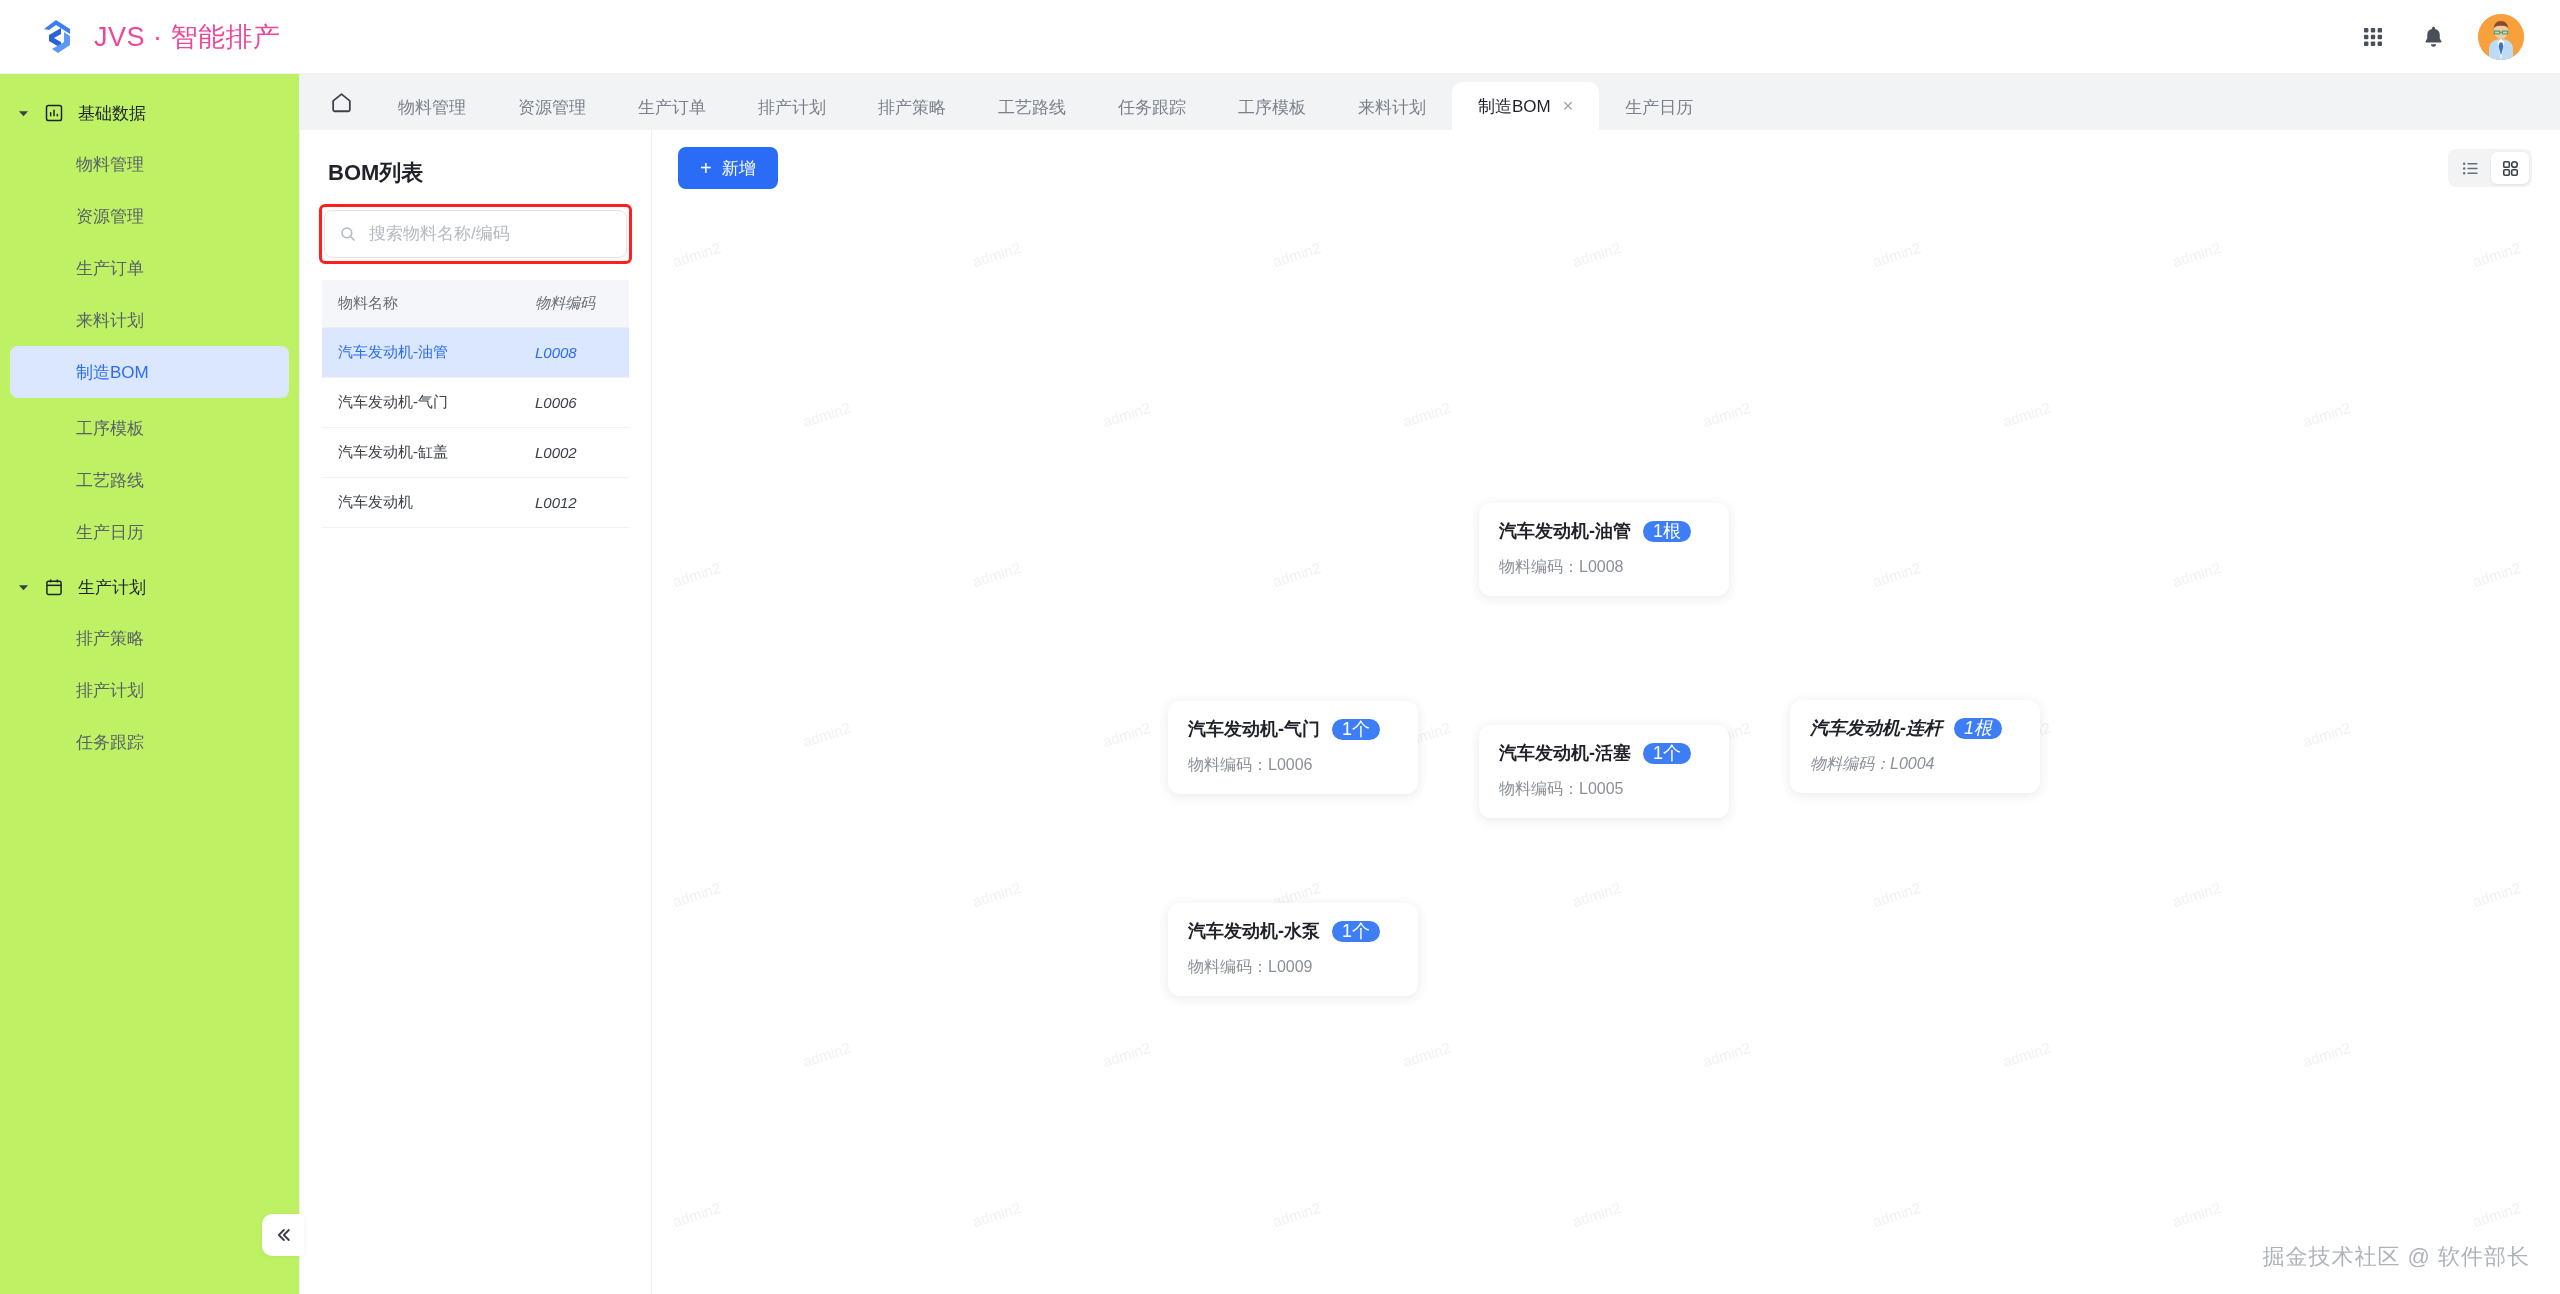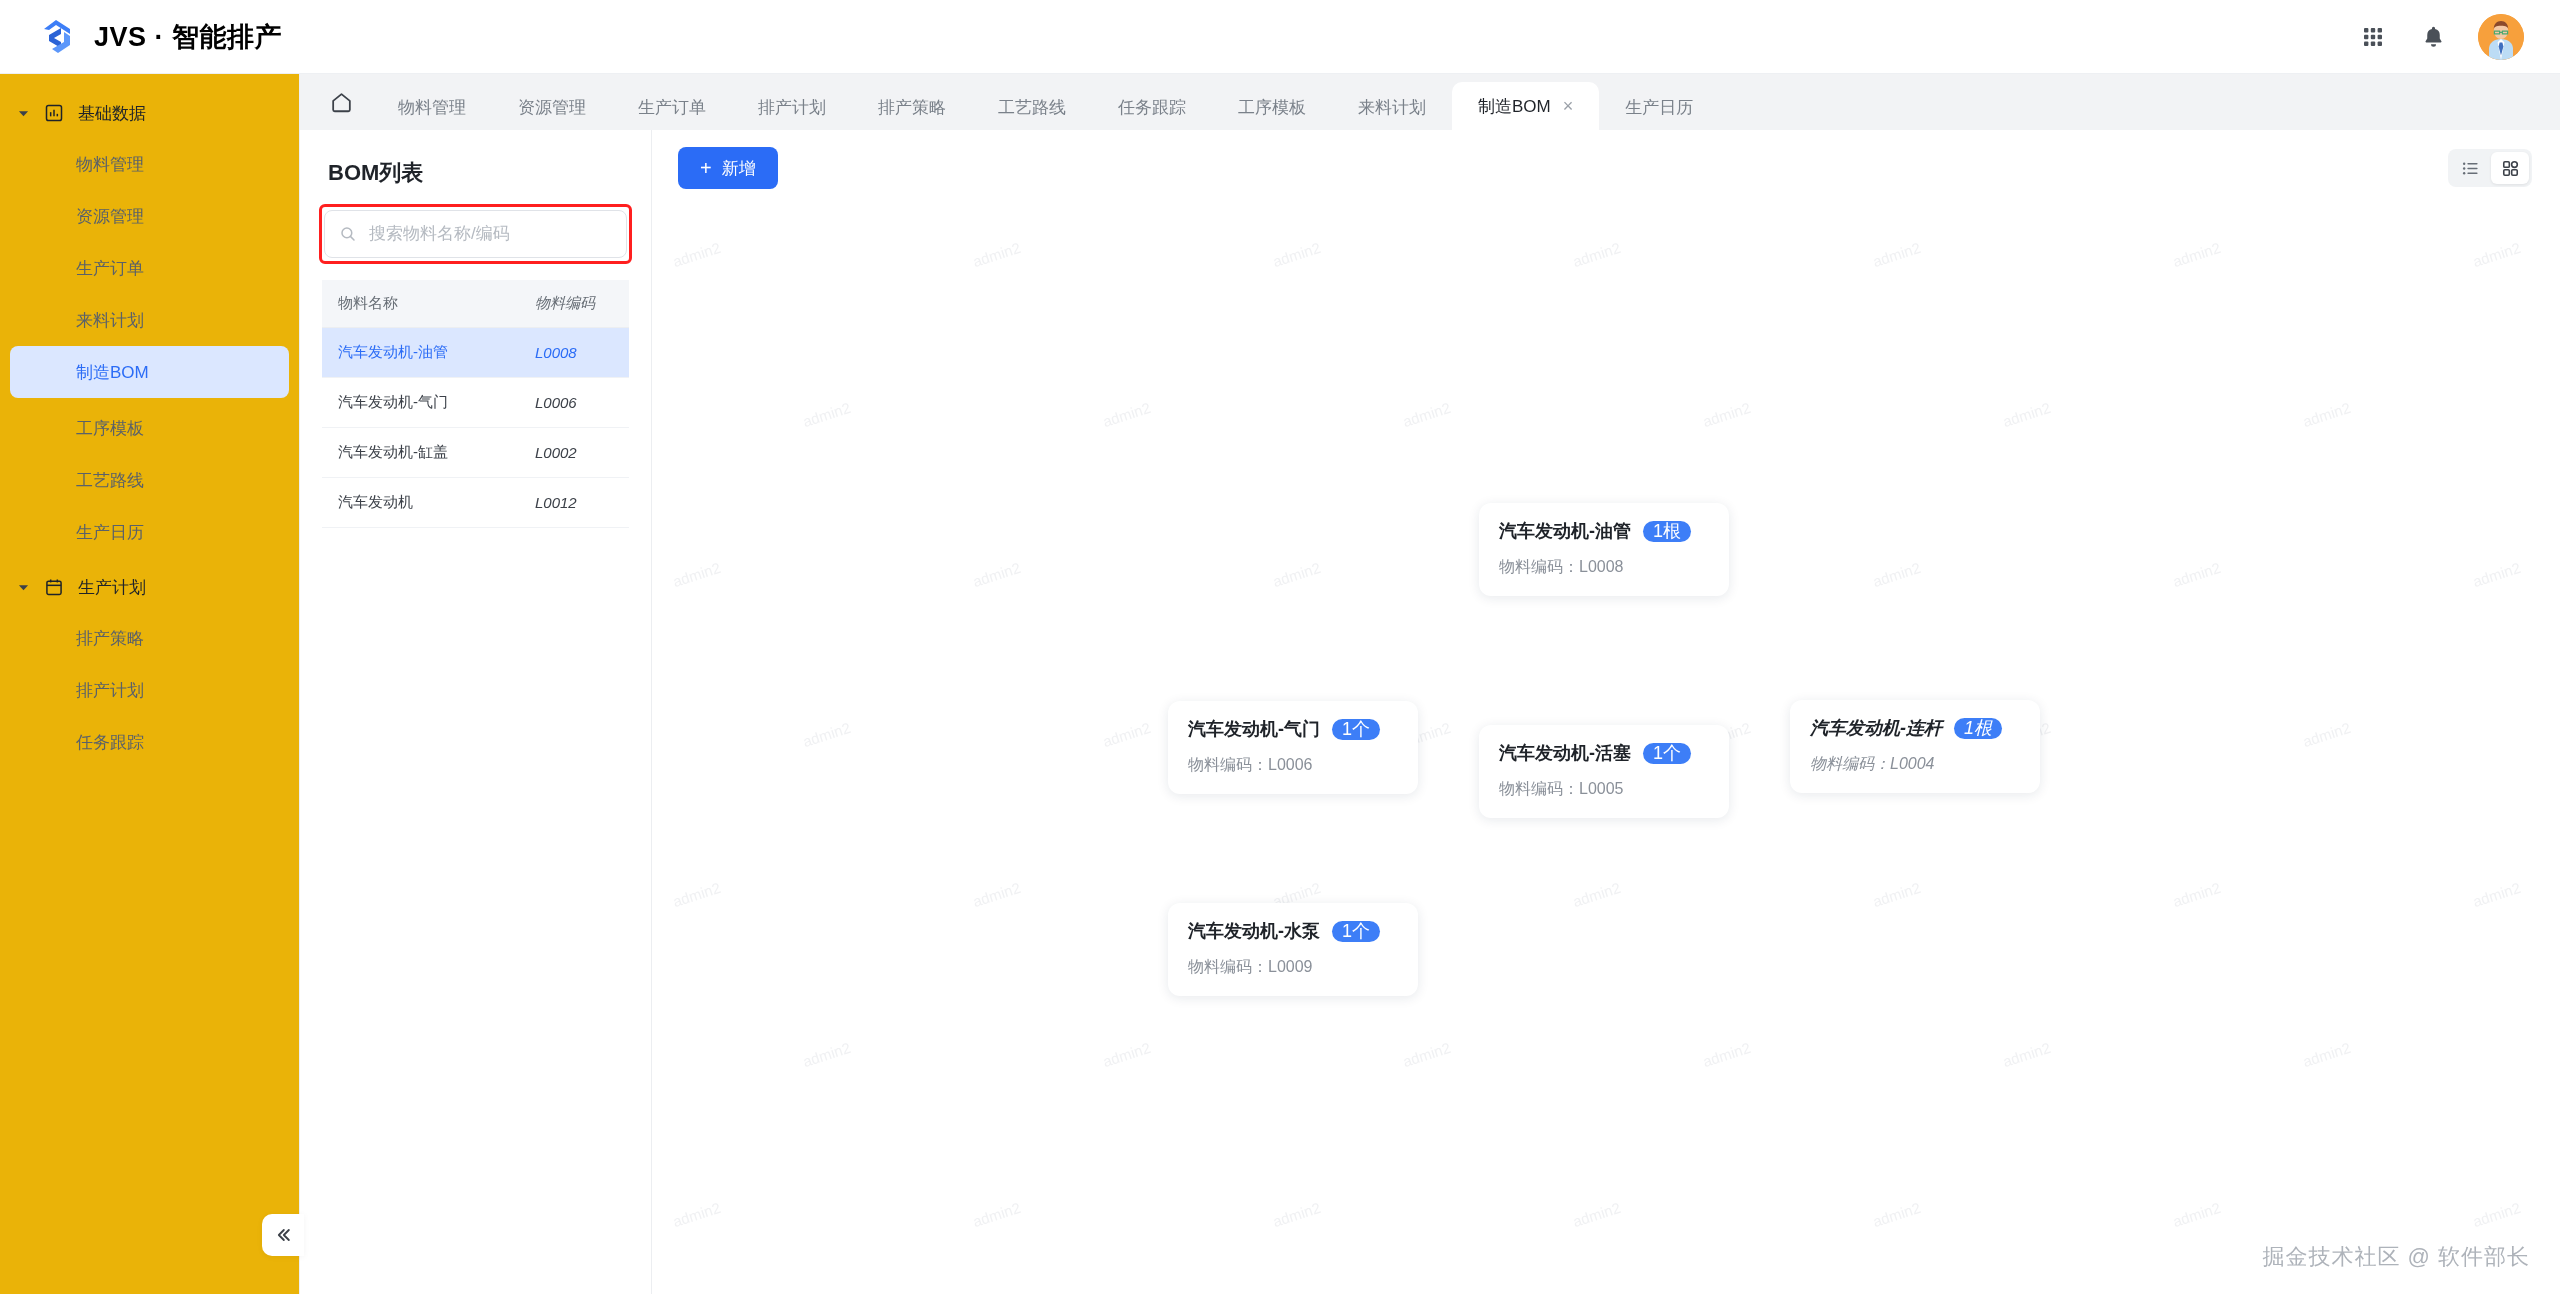--- a/index.html
+++ b/index.html
@@ -10,35 +10,35 @@
   }
   .app { display: flex; flex-direction: column; width: 2560px; height: 1294px; }
 
   
   .header {
     height: 74px; background: #fff; display: flex; align-items: center;
     flex: 0 0 74px; border-bottom: 1px solid #eef0f3;
   }
   .brand { width: 300px; display: flex; align-items: center; gap: 16px; padding-left: 36px; }
   .brand-logo { width: 42px; height: 42px; }
-  .brand-name { font-size: 27px; font-weight: 700; color: #000000; letter-spacing: .5px; }
+  .brand-name { font-size: 27px; font-weight: 400; color: #ec4899; letter-spacing: .5px; }
   .header-spacer { flex: 1; }
   .header-tools { display: flex; align-items: center; gap: 30px; padding-right: 36px; }
   .hicon { width: 30px; height: 30px; display: flex; align-items: center; justify-content: center; cursor: pointer; color: #4a5058; }
   .avatar {
     width: 46px; height: 46px; border-radius: 50%; background: #f7a03c;
     overflow: hidden; position: relative; cursor: pointer; flex: 0 0 46px;
   }
 
   
   .body { flex: 1; display: flex; min-height: 0; }
 
   
   .sidebar {
-    width: 300px; flex: 0 0 300px; background: #eab308; position: relative;
+    width: 300px; flex: 0 0 300px; background: #bef264; position: relative;
     border-right: 1px solid #edeff2; padding-top: 14px;
   }
   .nav-group { margin-bottom: 4px; }
   .nav-group-head {
     display: flex; align-items: center; gap: 13px; height: 50px;
     padding: 0 0 0 16px; cursor: pointer; color: #1f2329; font-size: 17px;
   }
   .caret { width: 14px; height: 14px; display: flex; align-items: center; justify-content: center; }
   .caret svg { display: block; }
   .nav-group-icon { width: 22px; height: 22px; display: flex; align-items: center; justify-content: center; color: #1f2329; }

